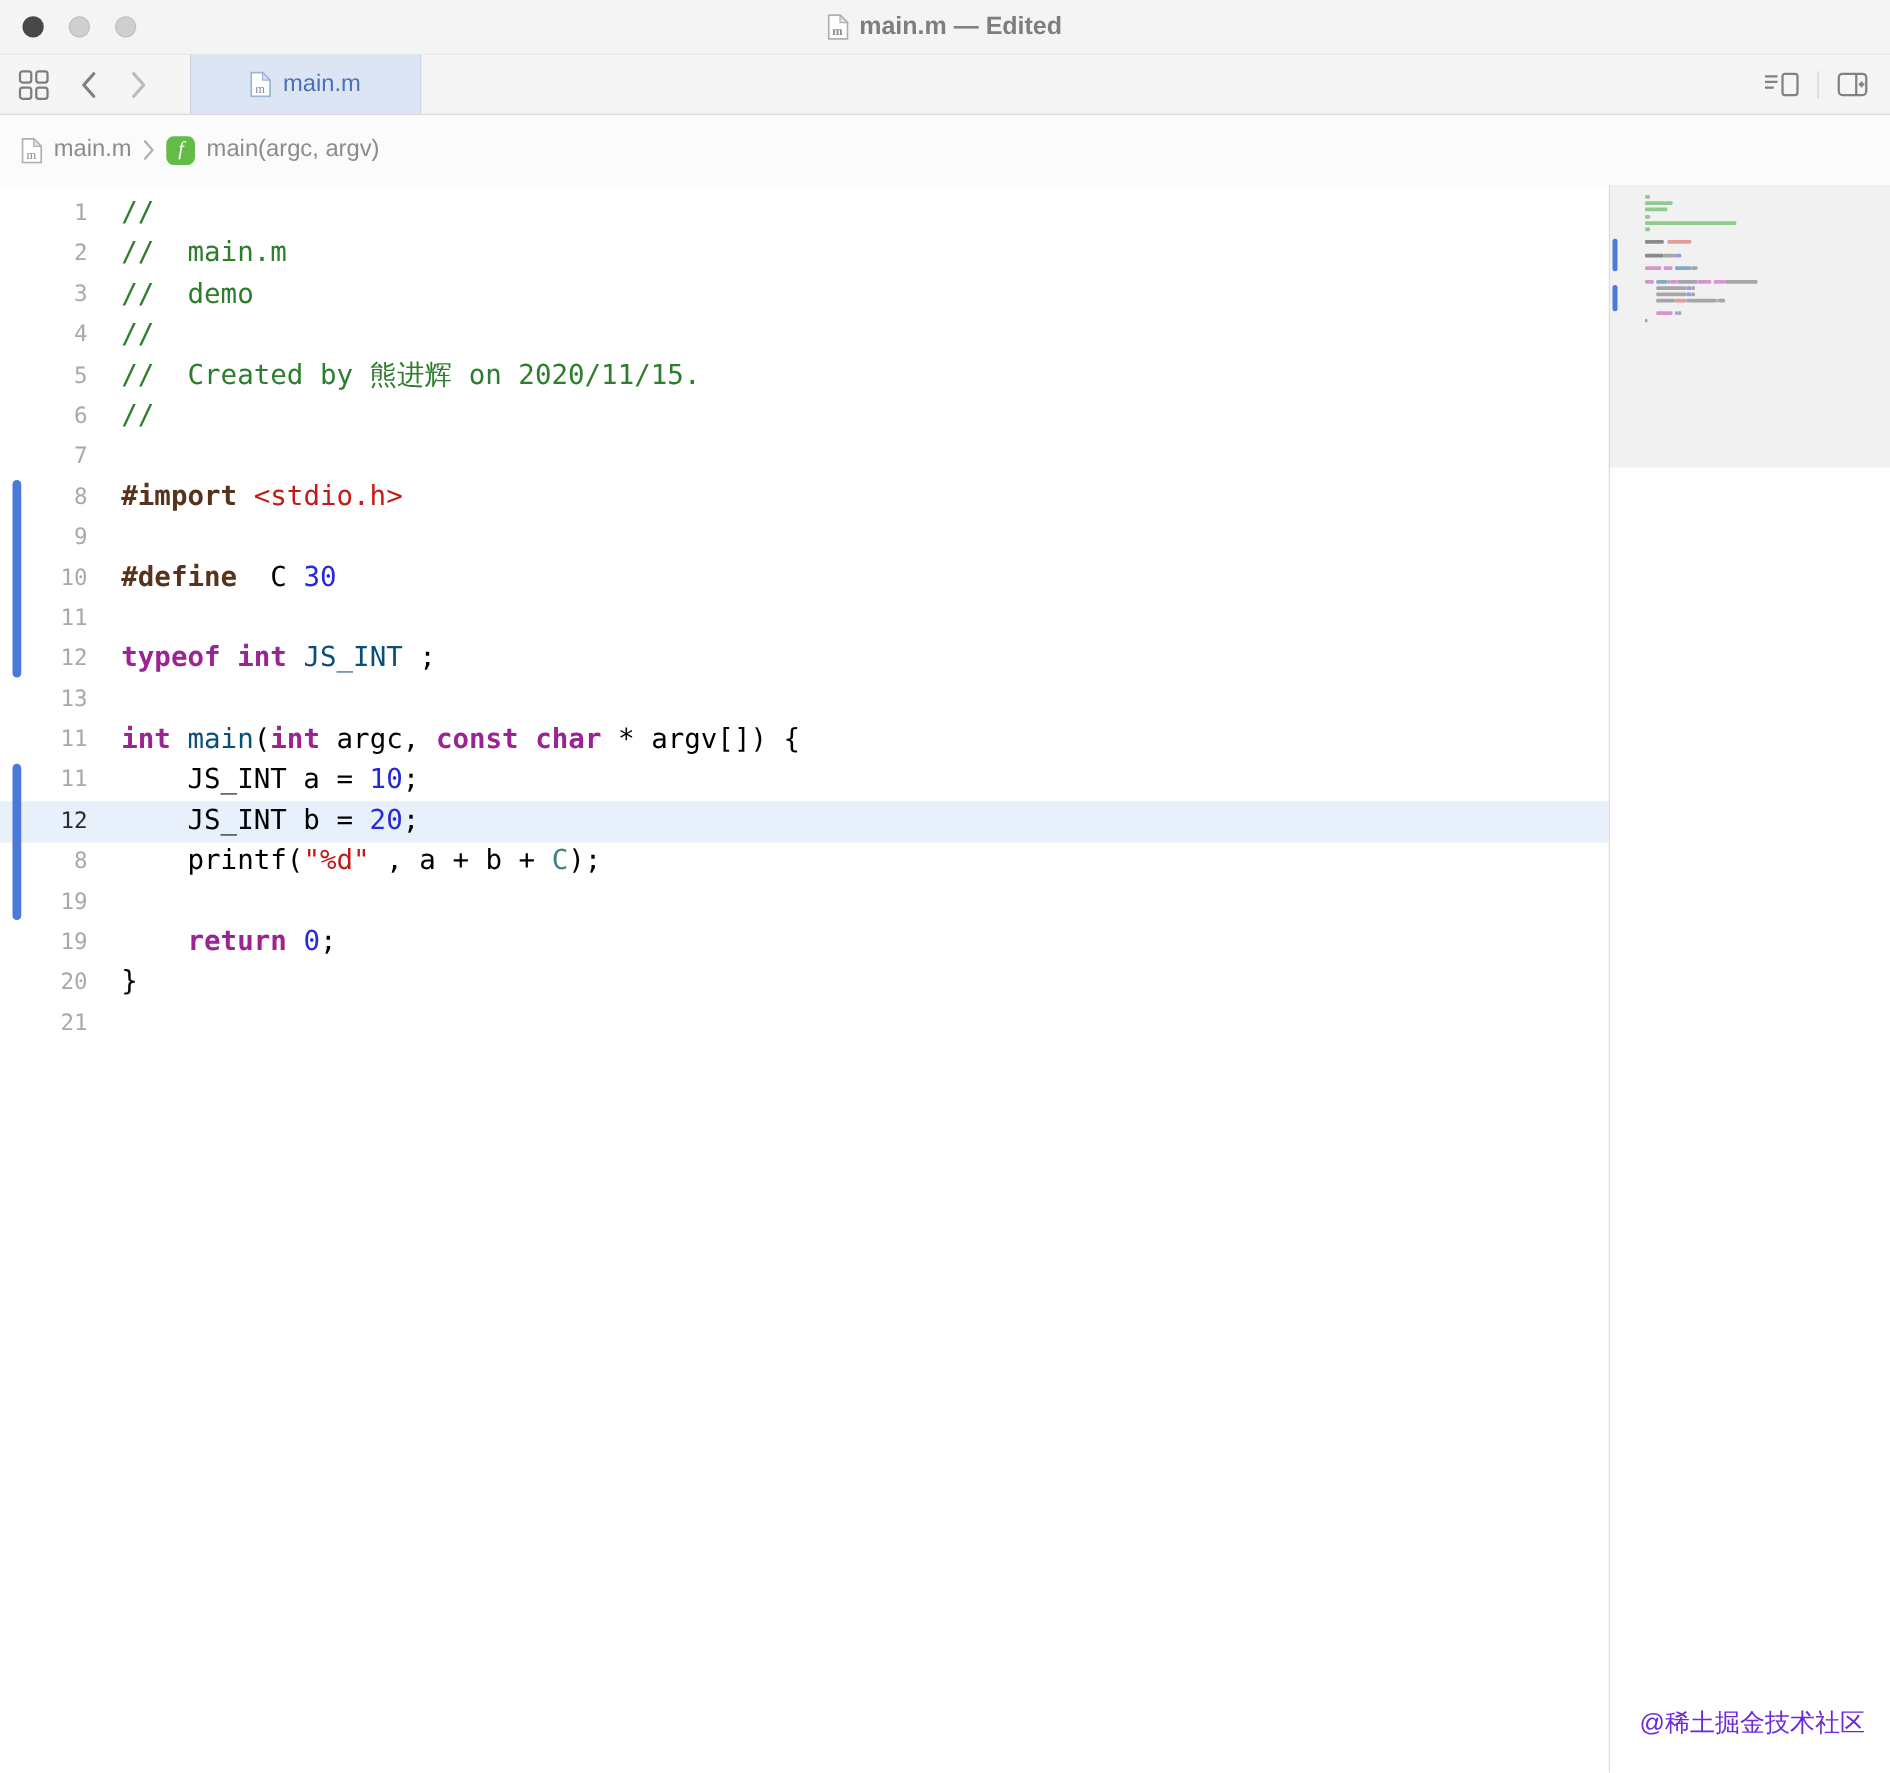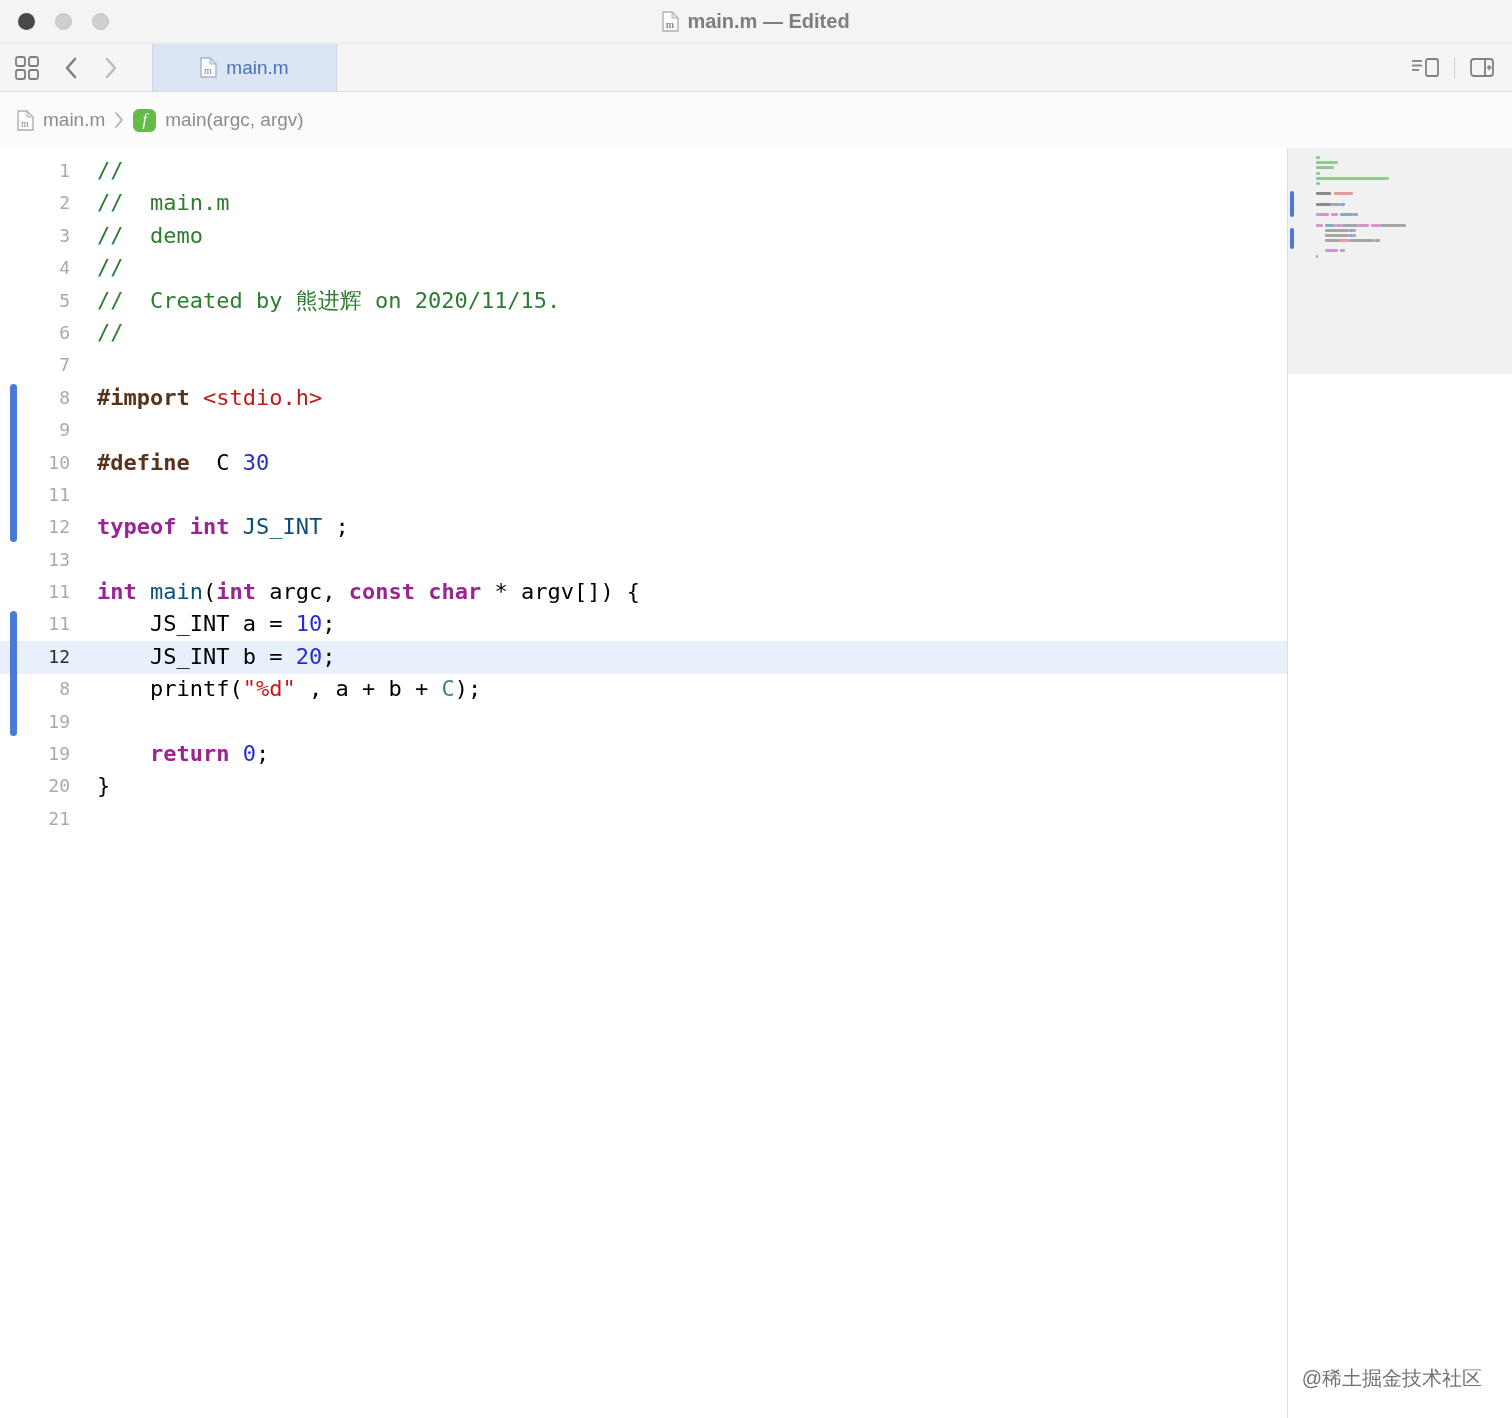--- a/index.html
+++ b/index.html
@@ -67,22 +67,22 @@
   .minimap { position:absolute; top:0; bottom:0; left:1287px; width:225px;
     border-left:1px solid #DDDDDE; background:#fff; }
   .mm-viewport { position:absolute; top:0; left:0; right:0; height:226px;
     background:#F1F1F2; z-index:0; }
   .mm-content { position:absolute; top:7px; left:28px; right:8px; z-index:1;
     overflow:hidden; }
   .mm-row { height:5.2px; display:flex; align-items:center; }
   .mm-seg { height:3px; display:inline-block; border-radius:1px; flex:0 0 auto; }
   .mm-tick { position:absolute; left:2px; width:4px; border-radius:2px;
     background:#4A79D9; z-index:2; }
-  .watermark { position:absolute; right:30px; bottom:26px;
-    color:#737373; font-size:20px; z-index:3; }
+  .watermark { position:absolute; right:20px; bottom:26px;
+    color:#6d28d9; font-size:20px; z-index:3; }
 </style>
 </head>
 <body>
 
 <div class="titlebar">
   <div class="traffic">
     <span class="tl tl-close"></span>
     <span class="tl tl-min"></span>
     <span class="tl tl-max"></span>
   </div>

